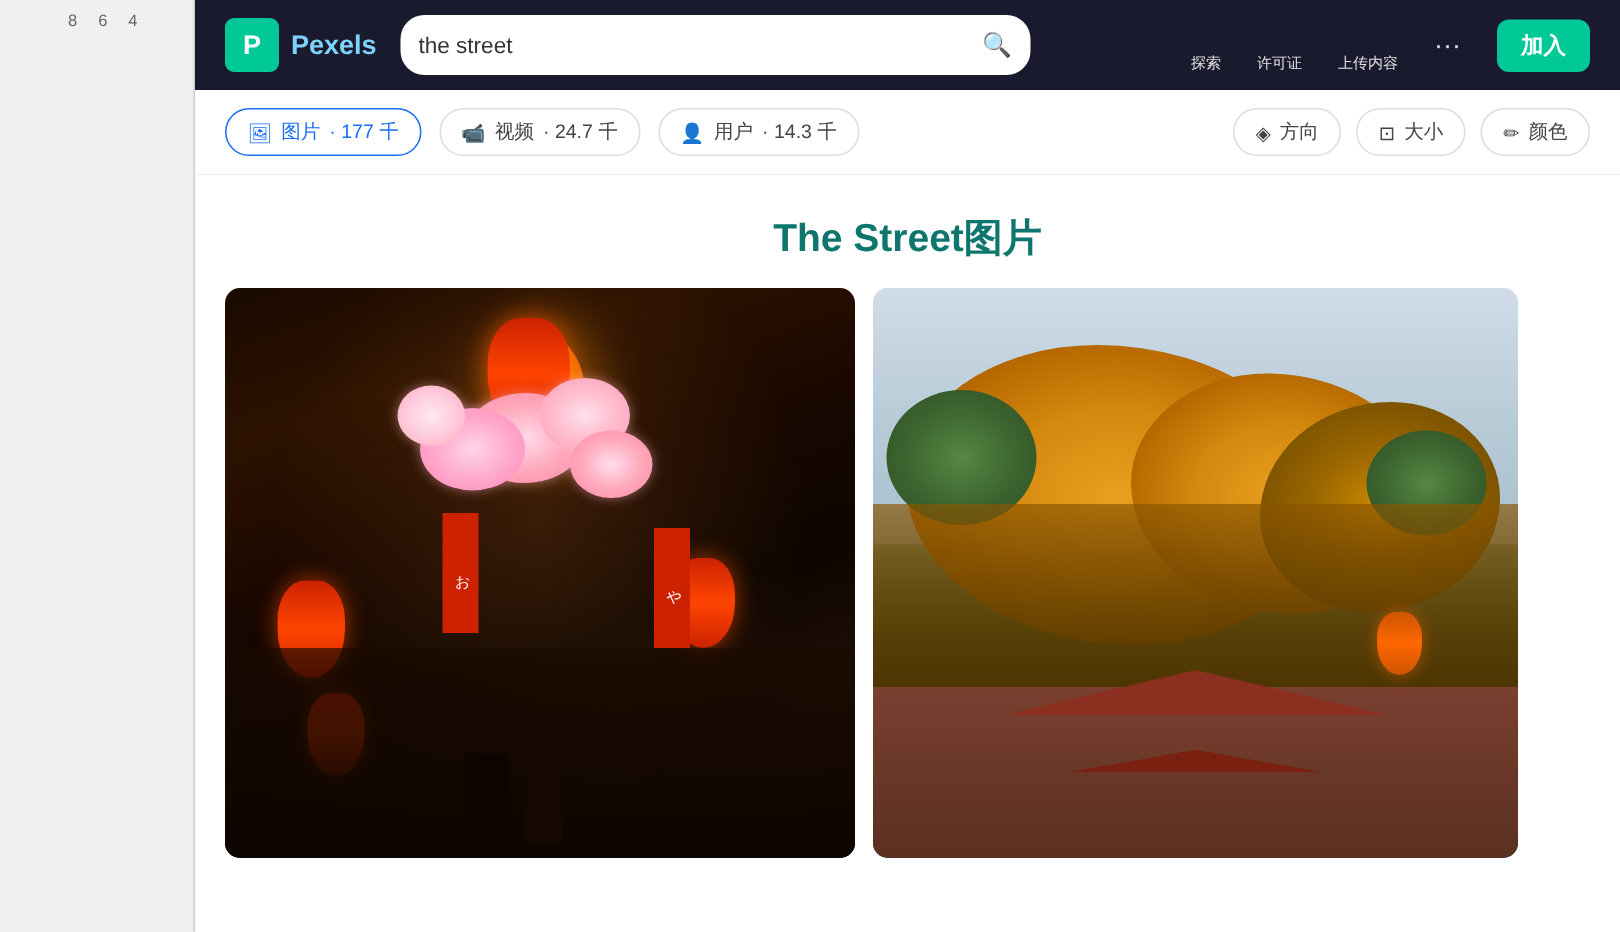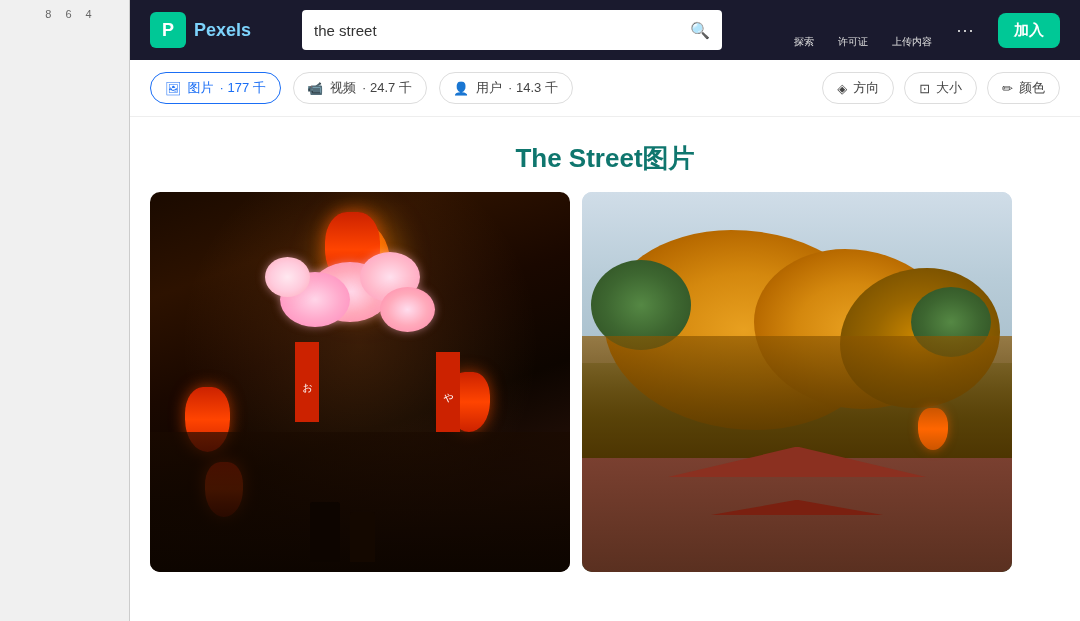--- a/index.html
+++ b/index.html
@@ -72,25 +72,24 @@
       color: #7dd3fc;
       font-size: 18px;
       font-weight: 600;
     }
     .search-bar {
       flex: 1;
       max-width: 420px;
       display: flex;
       align-items: center;
       background: #fff;
-      border-radius: 4px;
+      border-radius: 16px;
       padding: 0 12px;
       height: 40px;
       gap: 5px;
-      margin-left: 35px;
     }
     .search-bar input {
       border: none;
       outline: none;
       font-size: 15px;
       color: #333;
       flex: 1;
       background: transparent;
     }
     .search-icon {

